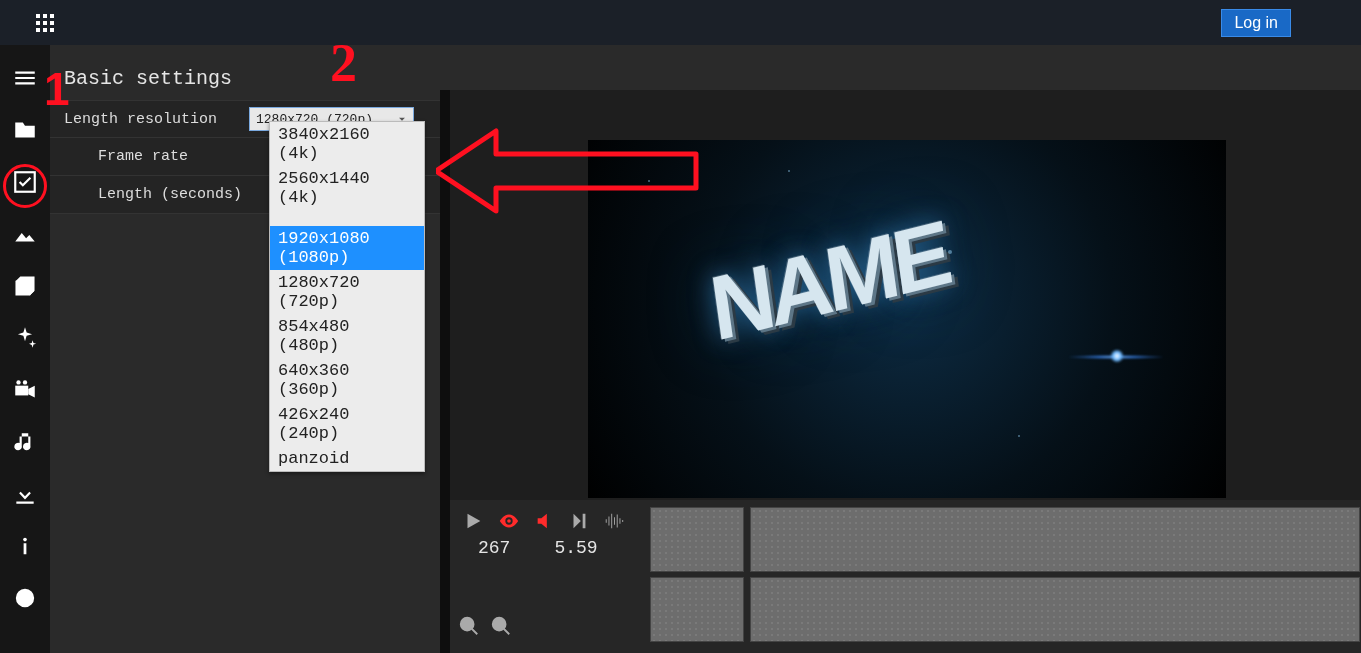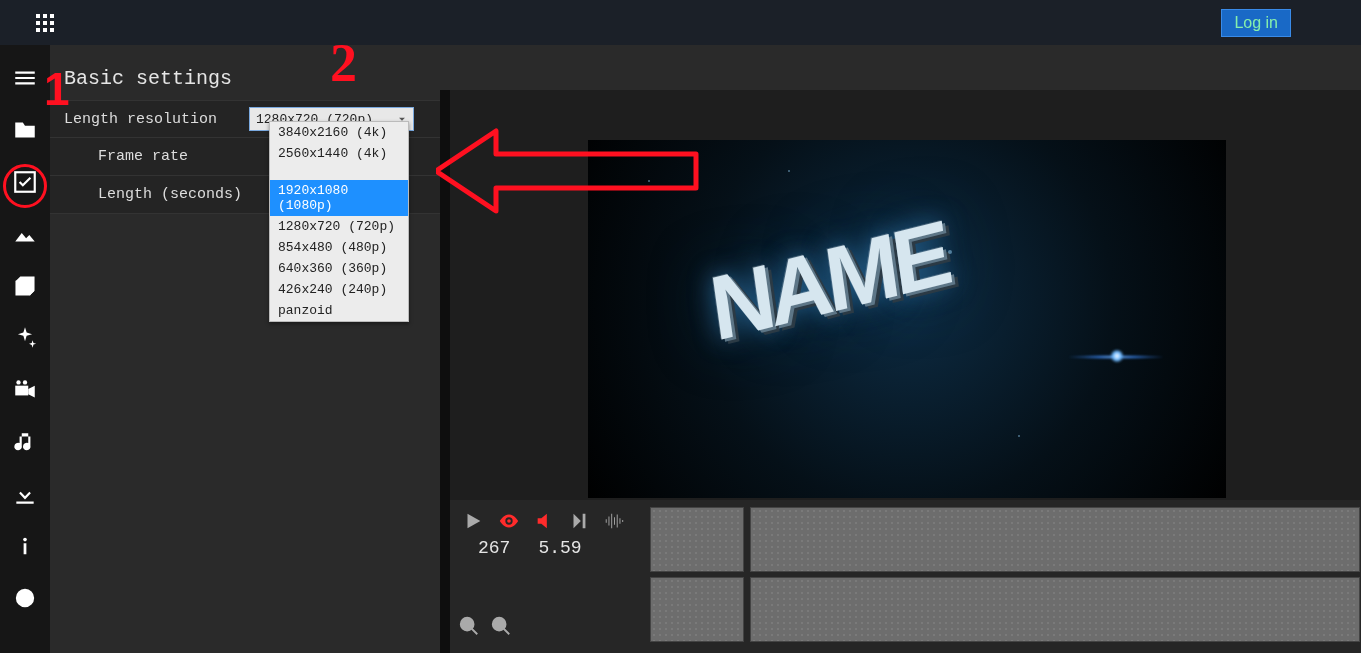--- a/index.html
+++ b/index.html
@@ -13,21 +13,21 @@
   }
   .apps-btn {
     width: 90px; height: 45px; display: flex; align-items: center; justify-content: center;
     cursor: pointer;
   }
   .apps-grid { display: grid; grid-template-columns: repeat(3,4px); grid-template-rows: repeat(3,4px); gap: 3px; }
   .apps-grid span { background: #fff; width: 4px; height: 4px; }
   .logo { font-family: "Courier New", monospace; font-weight: bold; font-size: 30px; color: #fff; letter-spacing: 1px; }
   .topbar-spacer { flex: 1; }
   .login-btn {
-    margin-right: 70px; padding: 4px 12px; background: #1969c6; color: #86efac;
+    margin-right: 70px; padding: 4px 12px; background: #1969c6; color: #ffffff;
     border: 1px solid #3a8be8; font-size: 16px; cursor: pointer; font-family: Arial, sans-serif;
   }
 
   
   .secondbar { position: absolute; left: 50px; top: 45px; right: 0; height: 45px; background: #2a2a2a; }
 
   
   .toolrail {
     position: absolute; left: 0; top: 45px; width: 50px; bottom: 0;
     background: #161616; display: flex; flex-direction: column; align-items: center;
@@ -61,23 +61,23 @@
     position: relative; width: 165px; height: 24px;
     background: #e8e8e8; border: 1px solid #7aa9df;
     display: flex; align-items: center;
     font-size: 13px; color: #222; padding-left: 6px;
     cursor: pointer;
   }
   .select-wrap .chevron {
     position: absolute; right: 4px; top: 4px; width: 14px; height: 14px; fill:#555;
   }
   .dropdown {
-    position: absolute; left: 219px; top: 76px; width: 140px;
+    position: absolute; left: 219px; top: 76px; width: 156px;
     background: #ececec; border: 1px solid #bbb; box-shadow: 0 2px 4px rgba(0,0,0,0.4);
-    font-size: 13px; color: #222; z-index: 50;
+    font-size: 17px; color: #222; z-index: 50;
   }
   .dropdown-item {
     padding: 3px 8px; cursor: pointer;
   }
   .dropdown-item.highlight { background: #1e90ff; color: #fff; margin-top: 16px; }
 
   
   .preview-area {
     position: absolute; left: 450px; top: 90px; right: 0; bottom: 0;
     background: #262626;
@@ -116,21 +116,21 @@
   .playbar {
     position: absolute; left: 0; top: 412px; width: 300px;
     display: flex; align-items: center; gap: 12px; padding: 8px 12px;
   }
   .pb-ctl { cursor:pointer; display:flex; align-items:center; justify-content:center; }
   .pb-ctl svg { fill:#aaa; }
   .pb-ctl.red svg { fill:#ff2b2b; }
   .pb-readout {
     position:absolute; left:28px; top:448px;
     font-size:18px; color:#e5e5e5; font-family:"Courier New",monospace;
-    display:flex; gap:28px;
+    display:flex; gap:44px;
   }
   .zoom-ctls { position:absolute; left:8px; top:525px; display:flex; gap:10px; }
   .zoom-ctls svg{ fill:#aaa; }
 
   
   .timeline {
     position:absolute; left:200px; top:412px; right:0; height:150px;
   }
   .clip {
     position:absolute; top:5px; height:65px; background:#6d6d6d;

